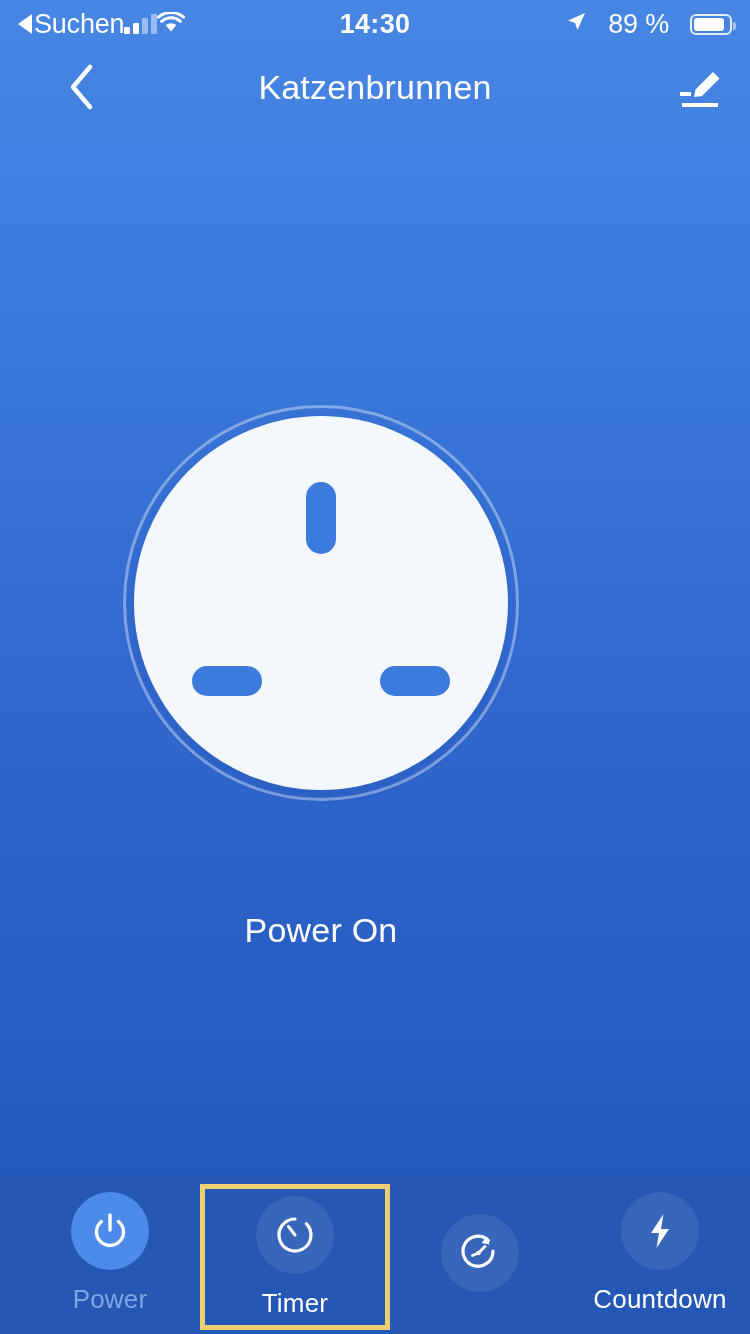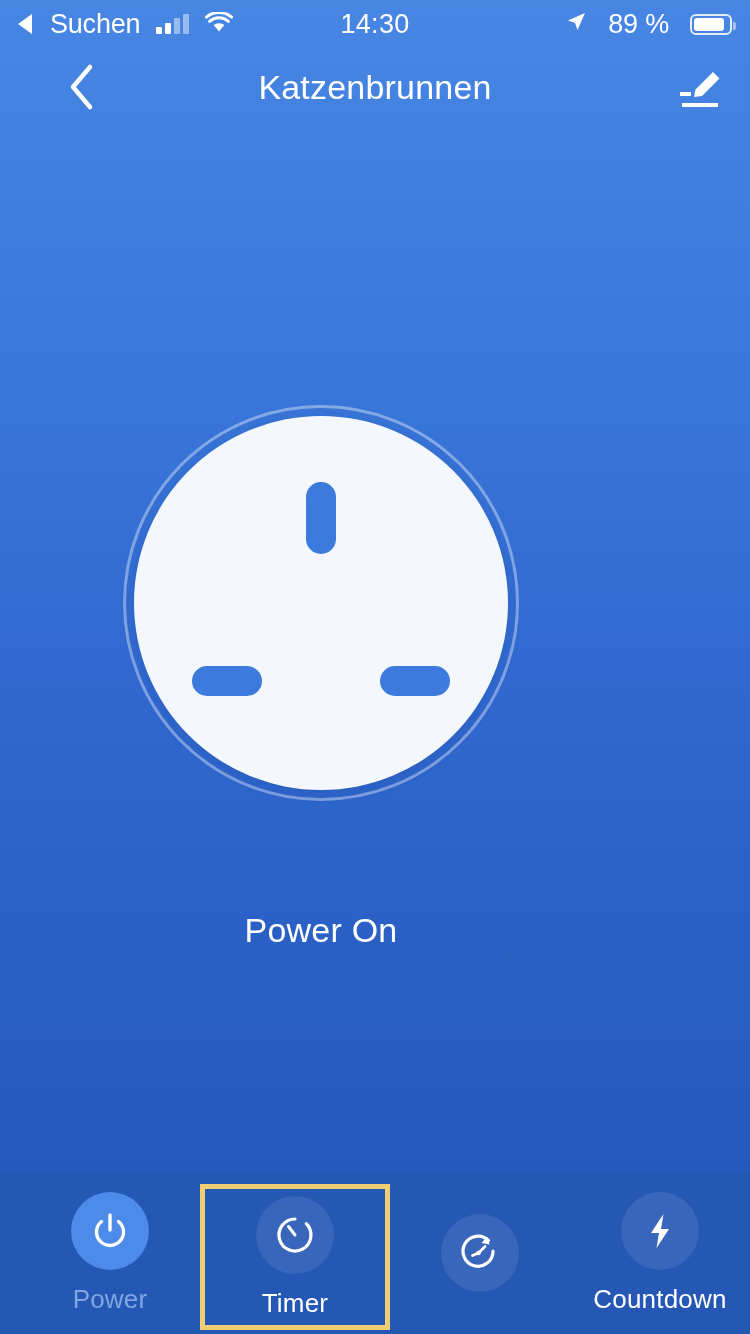--- a/index.html
+++ b/index.html
@@ -14,25 +14,25 @@
     background:linear-gradient(180deg,#4786E3 0%,#3C7BDD 22%,#3169D0 50%,#2A5FC4 72%,#2154B4 100%);
     color:#fff;
     -webkit-font-smoothing:antialiased;
   }
 
   
   #statusbar {
     position:absolute; top:0; left:0; width:750px; height:48px;
     display:flex; align-items:center; padding:0 18px;
   }
-  .sb-left { display:flex; align-items:center; gap:16px; flex:1; }
+  .sb-left { display:flex; align-items:center; gap:0; flex:1; }
   .sb-center { position:absolute; left:0; right:0; text-align:center; pointer-events:none; }
   .sb-right { display:flex; align-items:center; gap:21px; margin-left:auto; }
   .sb-text { font-size:27px; letter-spacing:-0.2px; }
-  #clock { font-size:27px; font-weight:400; letter-spacing:0.3px; }
+  #clock { font-size:27px; font-weight:700; letter-spacing:0.3px; }
   .tri-back {
     width:0; height:0;
     border-top:10px solid transparent;
     border-bottom:10px solid transparent;
     border-right:14px solid #fff;
     margin-right:2px;
   }
   .bars { display:flex; align-items:flex-end; gap:3px; height:20px; }
   .bars i { display:block; width:6px; background:#fff; border-radius:1px; }
   .bars i:nth-child(1){ height:7px; }

